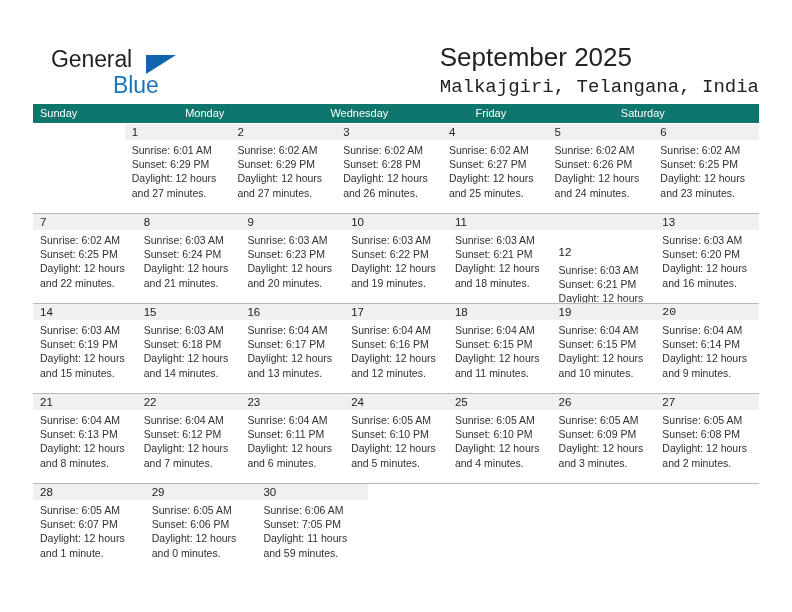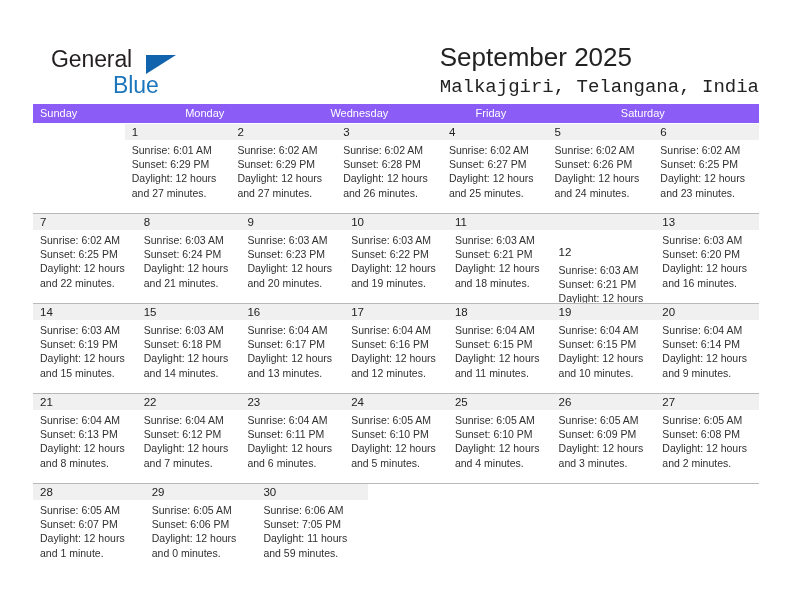--- a/index.html
+++ b/index.html
@@ -87,21 +87,21 @@
     position: absolute;
     left: 33px;
     top: 104px;
     width: 726px;
   }
   .week-row {
     display: flex;
     width: 100%;
   }
   .dow-row {
-    background: #8b5cf6;
+    background: #0f766e;
     height: 19px;
   }
   .dow-cell {
     flex: 1 1 0;
     min-width: 0;
     color: #ffffff;
     font-size: 11px;
     line-height: 19px;
     padding-left: 7px;
     white-space: nowrap;
@@ -373,21 +373,21 @@
             <div class="day-num" style="position: relative;">19</div>
             <div class="day-lines">
               <div>Sunrise: 6:04 AM</div>
               <div>Sunset: 6:15 PM</div>
               <div>Daylight: 12 hours</div>
               <div>and 10 minutes.</div>
             </div>
           </div>
           <div class="day-cell">
             <div class="numband"></div>
-            <div class="day-num" style="position: relative;">20</div>
+            <div class="day-num" style="position: relative; font-family: Liberation Mono, monospace;">20</div>
             <div class="day-lines">
               <div>Sunrise: 6:04 AM</div>
               <div>Sunset: 6:14 PM</div>
               <div>Daylight: 12 hours</div>
               <div>and 9 minutes.</div>
             </div>
           </div>
         </div>
         <div class="week-row body-row sep">
           <div class="day-cell">

